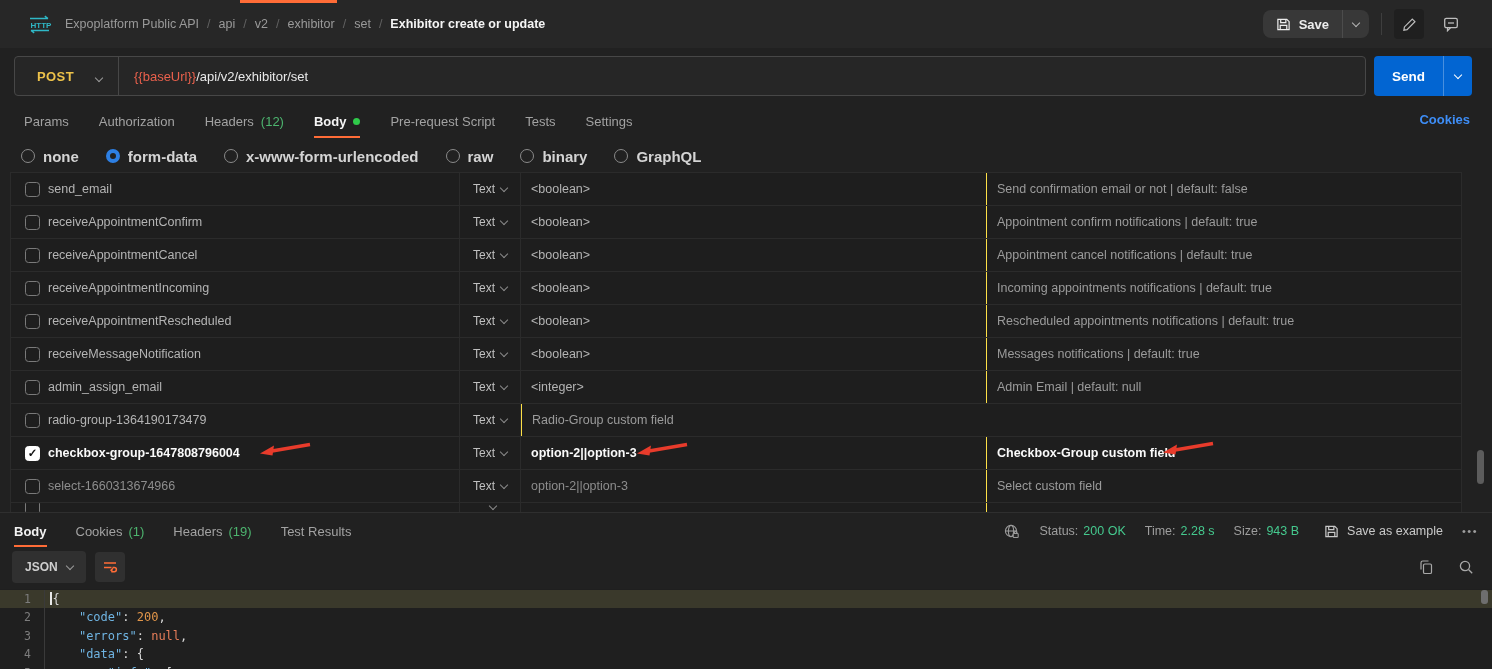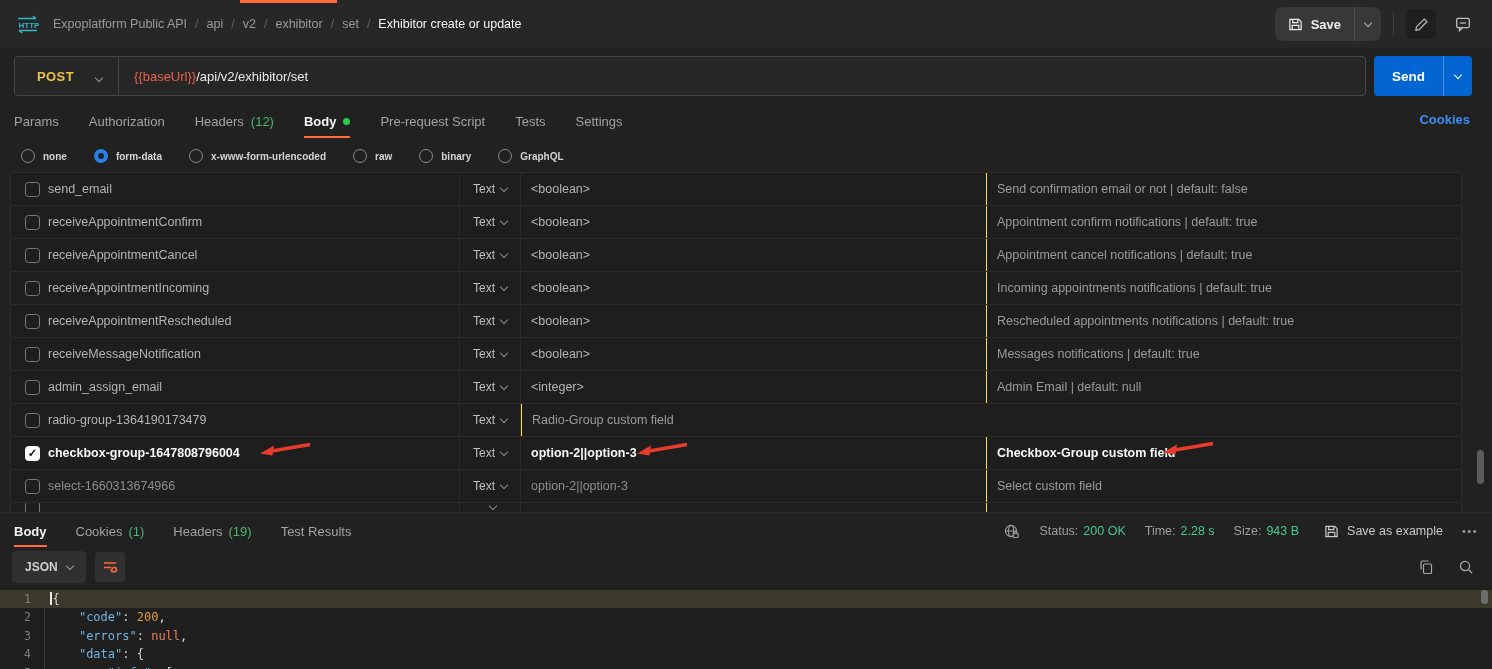--- a/index.html
+++ b/index.html
@@ -9,59 +9,59 @@
   }
   *{box-sizing:border-box;margin:0;padding:0}
   body{position:relative;width:1492px;height:669px;overflow:hidden;background:#212121;
        font-family:"Liberation Sans",sans-serif;color:#c9c9c9;-webkit-font-smoothing:antialiased}
   svg{display:block}
   .chev{width:6px;height:6px;border-right:1.6px solid currentColor;border-bottom:1.6px solid currentColor;
         transform:rotate(45deg);display:inline-block;margin-top:-3px}
 
   
   .topbar{position:absolute;top:0;left:0;right:0;height:48px;background:#272727;
-          display:flex;align-items:center;padding:0 14px;gap:12px}
+          display:flex;align-items:center;padding:0 26px;gap:12px}
   .tab-indicator{position:absolute;top:0;left:240px;width:97px;height:3px;background:var(--accent)}
   .crumbs{display:flex;align-items:center;gap:8px;font-size:12.5px;color:#9a9a9a}
   .crumbs .sep{color:#616161}
-  .crumb-title{color:#f5f5f5;font-weight:400}
+  .crumb-title{color:#f5f5f5;font-weight:700}
   .topbar-right{margin-left:auto;display:flex;align-items:center;gap:12px}
-  .save-btn{display:flex;align-items:stretch;background:#383838;border-radius:8px;height:34px;
+  .save-btn{display:flex;align-items:stretch;background:#383838;border-radius:8px;height:28px;
             color:#ededed;font-size:13px;font-weight:600}
   .save-main{display:flex;gap:8px;align-items:center;padding:0 13px}
   .save-caret{width:27px;border-left:1px solid #4c4c4c;display:flex;align-items:center;justify-content:center;color:#b5b5b5}
   .vdiv{width:1px;height:22px;background:#3e3e3e}
   .icon-btn{width:30px;height:30px;border-radius:4px;display:flex;align-items:center;justify-content:center;color:#bdbdbd}
   .icon-btn.pencil{background:#1f1f1f}
 
   
   .urlrow{position:absolute;top:56px;left:14px;right:20px;height:40px;display:flex;gap:8px}
   .urlbox{flex:1;border:1px solid #474747;border-radius:4px;background:#262626;display:flex;align-items:center}
   .method{color:var(--method);font-weight:700;font-size:13px;padding:0 22px;letter-spacing:.4px}
   .method-caret{color:#9a9a9a;margin-right:16px}
   .url-sep{width:1px;align-self:stretch;background:#474747}
   .urltext{font-size:13px;padding-left:15px;color:#e9e9e9}
   .url-var{color:var(--urlvar)}
   .send-btn{width:98px;background:var(--blue);border-radius:4px;display:flex;color:#fff;font-weight:700;font-size:13.5px}
   .send-main{flex:1;display:flex;align-items:center;justify-content:center}
   .send-caret{width:29px;border-left:1px solid rgba(255,255,255,.28);display:flex;align-items:center;justify-content:center}
 
   
-  .tabsrow{position:absolute;top:104px;left:14px;right:22px;height:34px;display:flex;align-items:stretch;gap:30px;
+  .tabsrow{position:absolute;top:104px;left:24px;right:22px;height:34px;display:flex;align-items:stretch;gap:30px;
            font-size:13px;color:#a2a2a2}
   .rtab{position:relative;display:flex;gap:7px;align-items:center}
   .rtab.active{color:#f5f5f5;font-weight:600}
   .rtab.active::after{content:"";position:absolute;left:0;right:0;bottom:0;height:2px;background:var(--accent)}
   .rtab .count{color:var(--green)}
   .dot{width:7px;height:7px;border-radius:50%;background:var(--dotgreen)}
   .cookies-link{margin-left:auto;align-self:center;color:var(--link);font-weight:600}
 
   
   .modesrow{position:absolute;top:142px;left:21px;height:28px;display:flex;align-items:center;gap:27px;
-            font-size:10px;color:#d4d4d4;font-weight:600}
+            font-size:15px;color:#d4d4d4;font-weight:600}
   .mode{display:flex;align-items:center;gap:8px}
   .radio{width:14px;height:14px;border-radius:50%;border:1.5px solid #8a8a8a;flex:0 0 auto}
   .radio.sel{border:4.5px solid #2d7fe3}
 
   
   .ftable{position:absolute;top:172px;left:10px;width:1452px;height:340px;overflow:hidden;
           background:#1e1e1e;border-left:1px solid #2b2b2b;border-right:1px solid #2b2b2b}
   .row{display:flex;height:33px;border-top:1px solid #2b2b2b;align-items:stretch;font-size:12.5px;color:#b4b4b4}
   .cell-cb{flex:0 0 37px;display:flex;align-items:center;padding-left:14px}
   .cb{width:15px;height:15px;border:1.5px solid #7a7a7a;border-radius:3.5px;position:relative}

